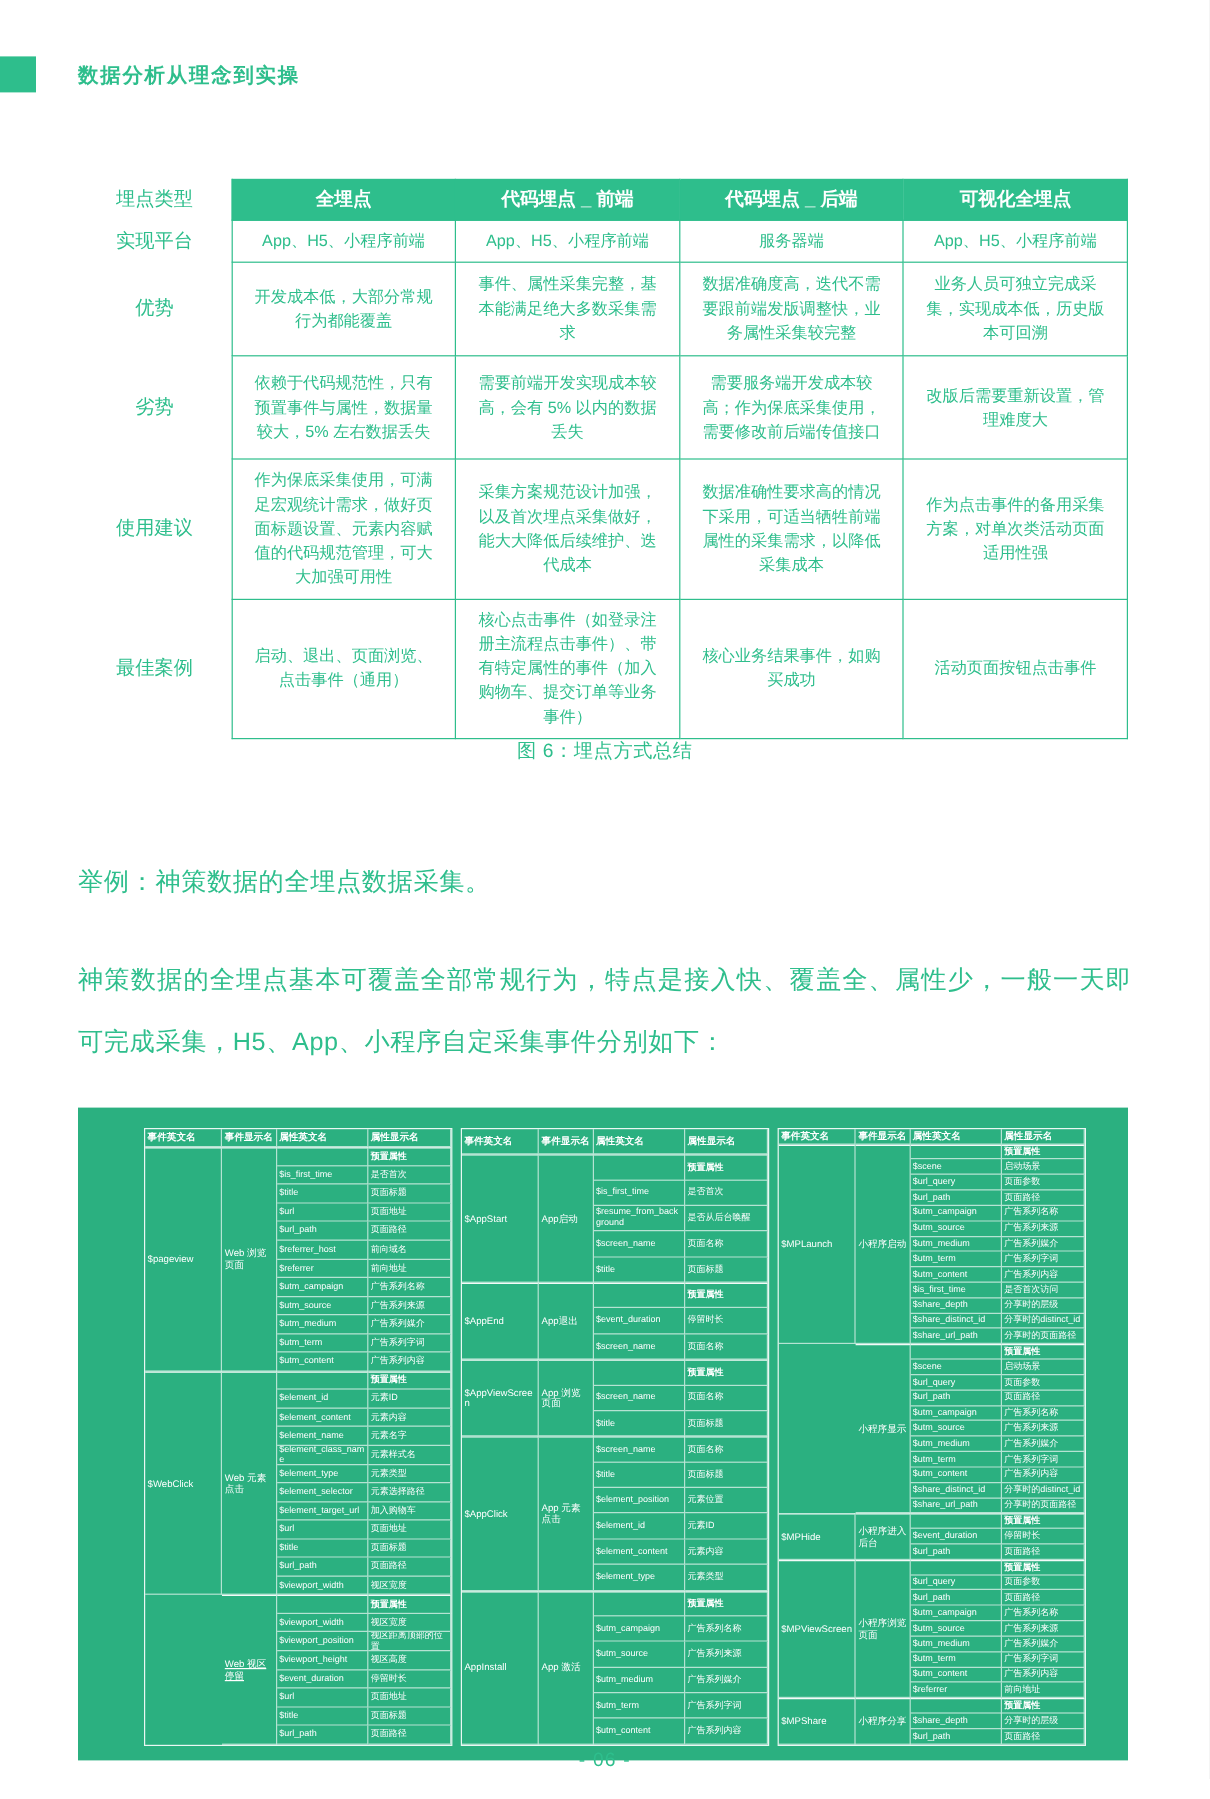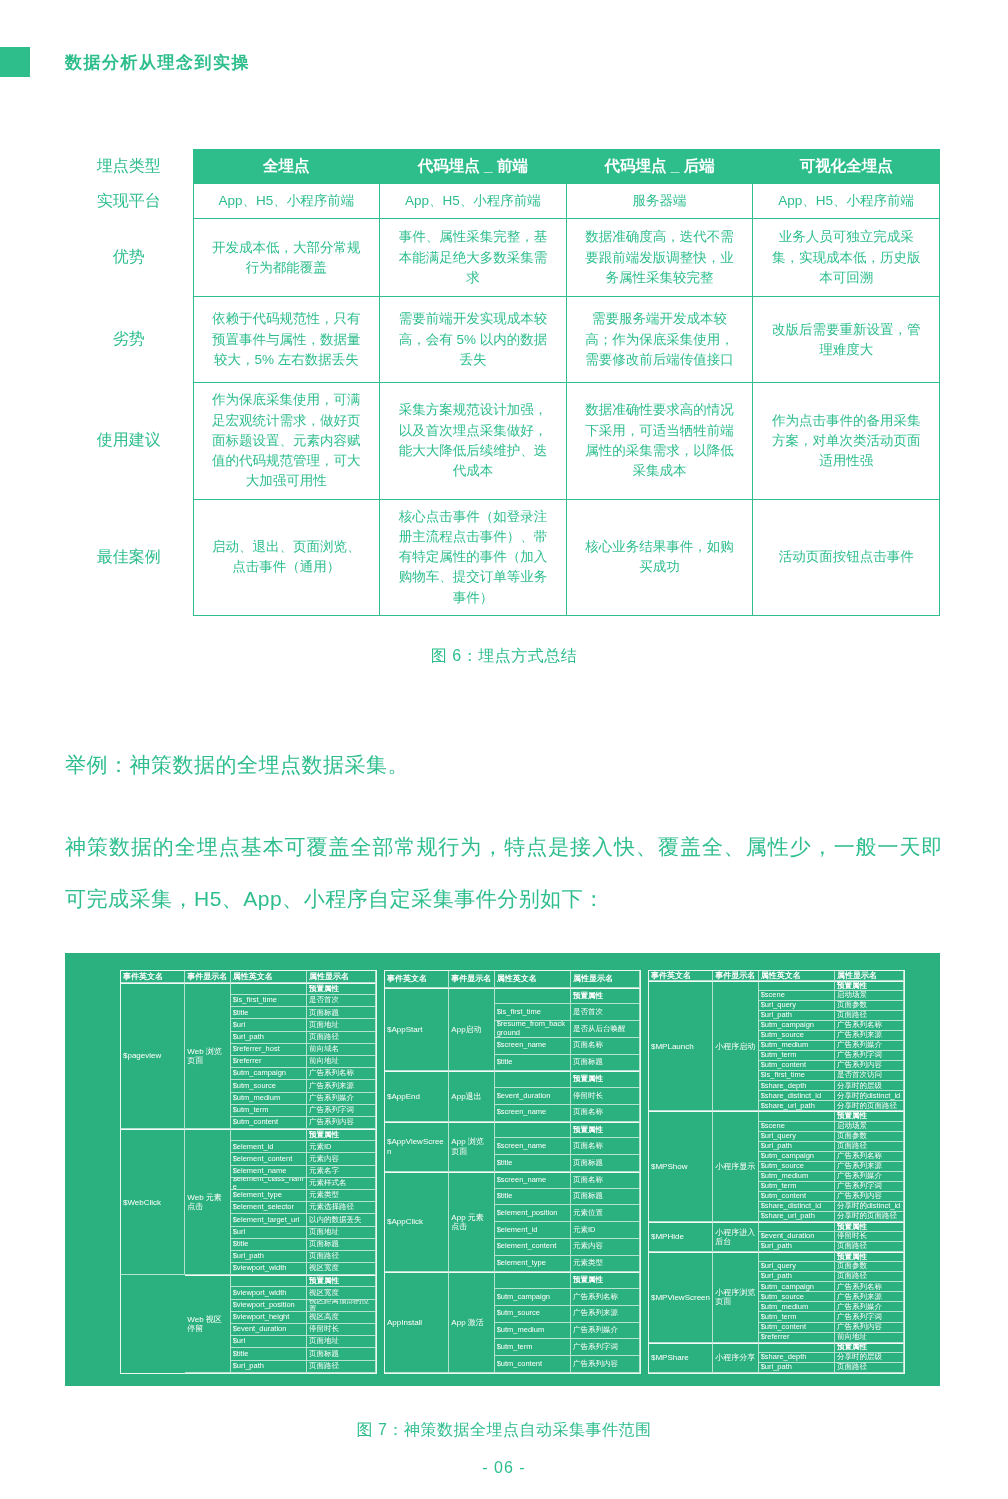--- a/index.html
+++ b/index.html
@@ -22,30 +22,30 @@
   .cmp-wrap{margin:72px 68px 0 65px;}
   table.cmp{border-collapse:collapse;width:100%;table-layout:fixed;}
   .cmp .head-cell{background:var(--accent);color:#fff;font-size:15.5px;font-weight:bold;
     border:1.5px solid var(--accent);padding:6px 4px;text-align:center;vertical-align:middle;}
   .cmp .body-cell{border:1.5px solid var(--accent);color:var(--accent);font-size:13.5px;
     line-height:1.5;padding:7px 13px;text-align:center;vertical-align:middle;}
   .cmp .label-cell{border:none;background:#fff;color:var(--accent);font-size:16px;
     text-align:center;vertical-align:middle;padding:0 8px;font-weight:normal;}
 
   .caption{margin:0;text-align:center;color:var(--accent);font-size:16px;letter-spacing:0.5px;}
-  #fig6-caption{margin-top:30px;}
+  #fig6-caption{}
   #fig7-caption{margin-top:34px;}
 
   .para{margin:0 65px;color:var(--accent);font-size:21px;letter-spacing:0.5px;}
   #example-para{margin-top:84px;}
   #body-para{margin-top:42px;line-height:52px;text-align:justify;}
 
   
   .fig7{margin:28px 68px 0 65px;background:var(--tablebg);
-    padding:17px 35px 12px 55px;display:flex;gap:7px;height:433px;}
+    padding:17px 35px 12px 55px;display:flex;gap:7px;height:544px;}
   .panel{flex:1;display:grid;grid-template-columns:1.35fr 0.95fr 1.6fr 1.45fr;
     color:#fff;border:1px solid rgba(255,255,255,.9);}
   .panel .pcell{border-right:1px solid rgba(255,255,255,.65);border-bottom:1px solid rgba(255,255,255,.65);
     font-size:7.5px;line-height:1.15;padding:1px 2px;overflow:hidden;word-break:break-all;
     display:flex;align-items:center;}
   .panel .phead{font-weight:bold;font-size:8px;}
   .panel .ev{font-size:8px;}
   .panel .preset{font-weight:bold;}
   .panel .grp{border-top:1px solid rgba(255,255,255,.95);}
 
@@ -166,30 +166,30 @@
         <div class="pcell" style="grid-area: 16 / 4;">元素内容</div>
         <div class="pcell" style="grid-area: 17 / 3;">$element_name</div>
         <div class="pcell" style="grid-area: 17 / 4;">元素名字</div>
         <div class="pcell" style="grid-area: 18 / 3;">$element_class_name</div>
         <div class="pcell" style="grid-area: 18 / 4;">元素样式名</div>
         <div class="pcell" style="grid-area: 19 / 3;">$element_type</div>
         <div class="pcell" style="grid-area: 19 / 4;">元素类型</div>
         <div class="pcell" style="grid-area: 20 / 3;">$element_selector</div>
         <div class="pcell" style="grid-area: 20 / 4;">元素选择路径</div>
         <div class="pcell" style="grid-area: 21 / 3;">$element_target_url</div>
-        <div class="pcell" style="grid-area: 21 / 4;">以内的数据丢失</div>
+        <div class="pcell" style="grid-area: 21 / 4;">加入购物车</div>
         <div class="pcell" style="grid-area: 22 / 3;">$url</div>
         <div class="pcell" style="grid-area: 22 / 4;">页面地址</div>
         <div class="pcell" style="grid-area: 23 / 3;">$title</div>
         <div class="pcell" style="grid-area: 23 / 4;">页面标题</div>
         <div class="pcell" style="grid-area: 24 / 3;">$url_path</div>
         <div class="pcell" style="grid-area: 24 / 4;">页面路径</div>
         <div class="pcell" style="grid-area: 25 / 3;">$viewport_width</div>
         <div class="pcell" style="grid-area: 25 / 4;">视区宽度</div>
-        <div class="pcell ev grp" style="grid-area: 26 / 2 / span 8;">Web 视区停留</div>
+        <div class="pcell ev grp" style="grid-area: 26 / 2 / span 8; text-decoration: underline;">Web 视区停留</div>
         <div class="pcell grp" style="grid-area: 26 / 3;"></div>
         <div class="pcell grp preset" style="grid-area: 26 / 4;">预置属性</div>
         <div class="pcell" style="grid-area: 27 / 3;">$viewport_width</div>
         <div class="pcell" style="grid-area: 27 / 4;">视区宽度</div>
         <div class="pcell" style="grid-area: 28 / 3;">$viewport_position</div>
         <div class="pcell" style="grid-area: 28 / 4;">视区距离顶部的位置</div>
         <div class="pcell" style="grid-area: 29 / 3;">$viewport_height</div>
         <div class="pcell" style="grid-area: 29 / 4;">视区高度</div>
         <div class="pcell" style="grid-area: 30 / 3;">$event_duration</div>
         <div class="pcell" style="grid-area: 30 / 4;">停留时长</div>
@@ -288,21 +288,20 @@
         <div class="pcell" style="grid-area: 10 / 3;">$utm_content</div>
         <div class="pcell" style="grid-area: 10 / 4;">广告系列内容</div>
         <div class="pcell" style="grid-area: 11 / 3;">$is_first_time</div>
         <div class="pcell" style="grid-area: 11 / 4;">是否首次访问</div>
         <div class="pcell" style="grid-area: 12 / 3;">$share_depth</div>
         <div class="pcell" style="grid-area: 12 / 4;">分享时的层级</div>
         <div class="pcell" style="grid-area: 13 / 3;">$share_distinct_id</div>
         <div class="pcell" style="grid-area: 13 / 4;">分享时的distinct_id</div>
         <div class="pcell" style="grid-area: 14 / 3;">$share_url_path</div>
         <div class="pcell" style="grid-area: 14 / 4;">分享时的页面路径</div>
-        <div class="pcell ev grp" style="grid-area: 15 / 1 / span 11;">$MPShow</div>
         <div class="pcell ev grp" style="grid-area: 15 / 2 / span 11;">小程序显示</div>
         <div class="pcell grp" style="grid-area: 15 / 3;"></div>
         <div class="pcell grp preset" style="grid-area: 15 / 4;">预置属性</div>
         <div class="pcell" style="grid-area: 16 / 3;">$scene</div>
         <div class="pcell" style="grid-area: 16 / 4;">启动场景</div>
         <div class="pcell" style="grid-area: 17 / 3;">$url_query</div>
         <div class="pcell" style="grid-area: 17 / 4;">页面参数</div>
         <div class="pcell" style="grid-area: 18 / 3;">$url_path</div>
         <div class="pcell" style="grid-area: 18 / 4;">页面路径</div>
         <div class="pcell" style="grid-area: 19 / 3;">$utm_campaign</div>

